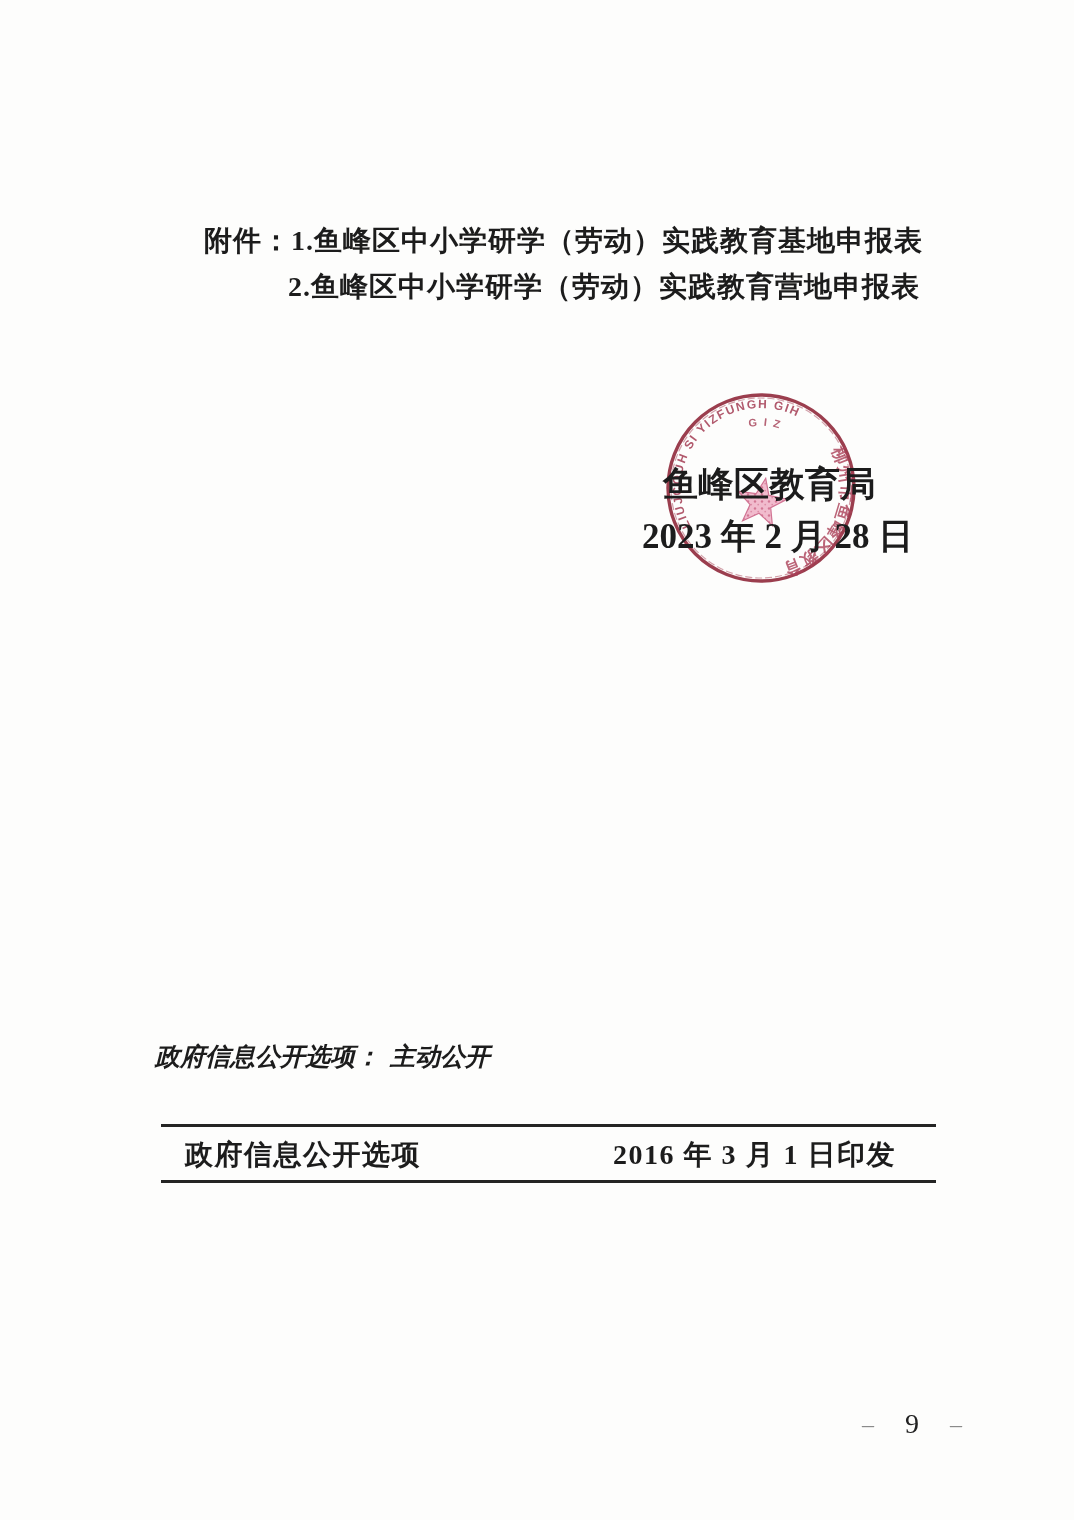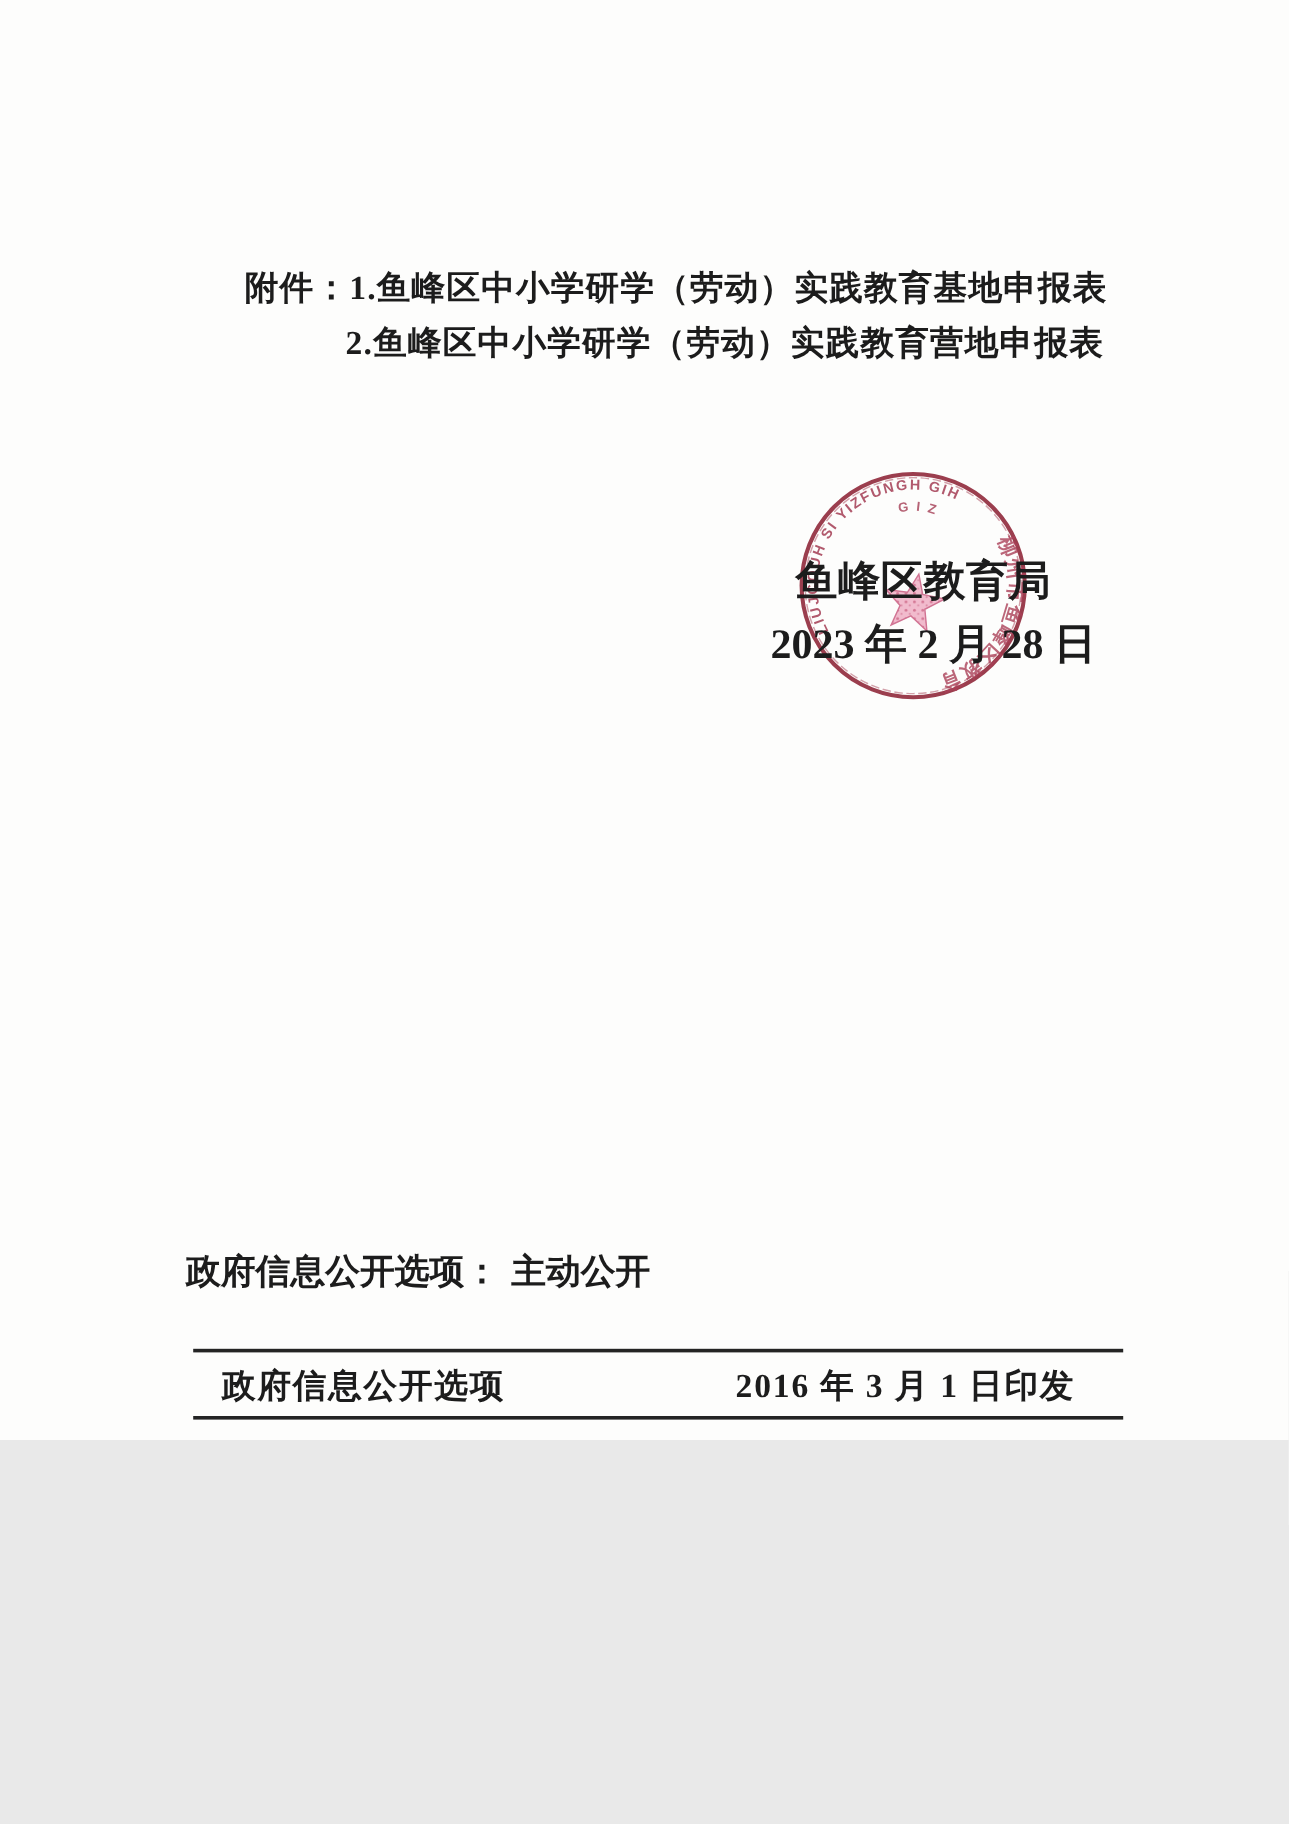--- a/index.html
+++ b/index.html
@@ -1,19 +1,19 @@
 <!DOCTYPE html>
 <html><head>
 <meta charset="utf-8">
 <style>
   html, body { margin: 0; padding: 0; background: #e9e9e9; }
   .page {
     position: relative;
     width: 1074px;
-    height: 1200px;
+    height: 1520px;
     margin: 0 auto;
     background: #fdfdfc;
     overflow: hidden;
     font-family: "Liberation Serif", "DejaVu Serif", serif;
     color: #1c1c1c;
   }
 
   
   .attachments {
     position: absolute;
@@ -96,22 +96,23 @@
     font-size: 35px;
     font-weight: 700;
     white-space: nowrap;
   }
 
   
   .disclosure {
     position: absolute;
     left: 155px;
     top: 1040px;
-    font-size: 29px;
-    white-space: nowrap;
+    font-size: 25px;
+    white-space: nowrap;
+    font-style: italic;
   }
   .disc-label {
     font-family: "Liberation Sans", "DejaVu Sans", sans-serif;
     font-weight: bold;
   }
   .disc-value { margin-left: 10px; font-weight: 600; }
 
   
   .rule {
     position: absolute;

